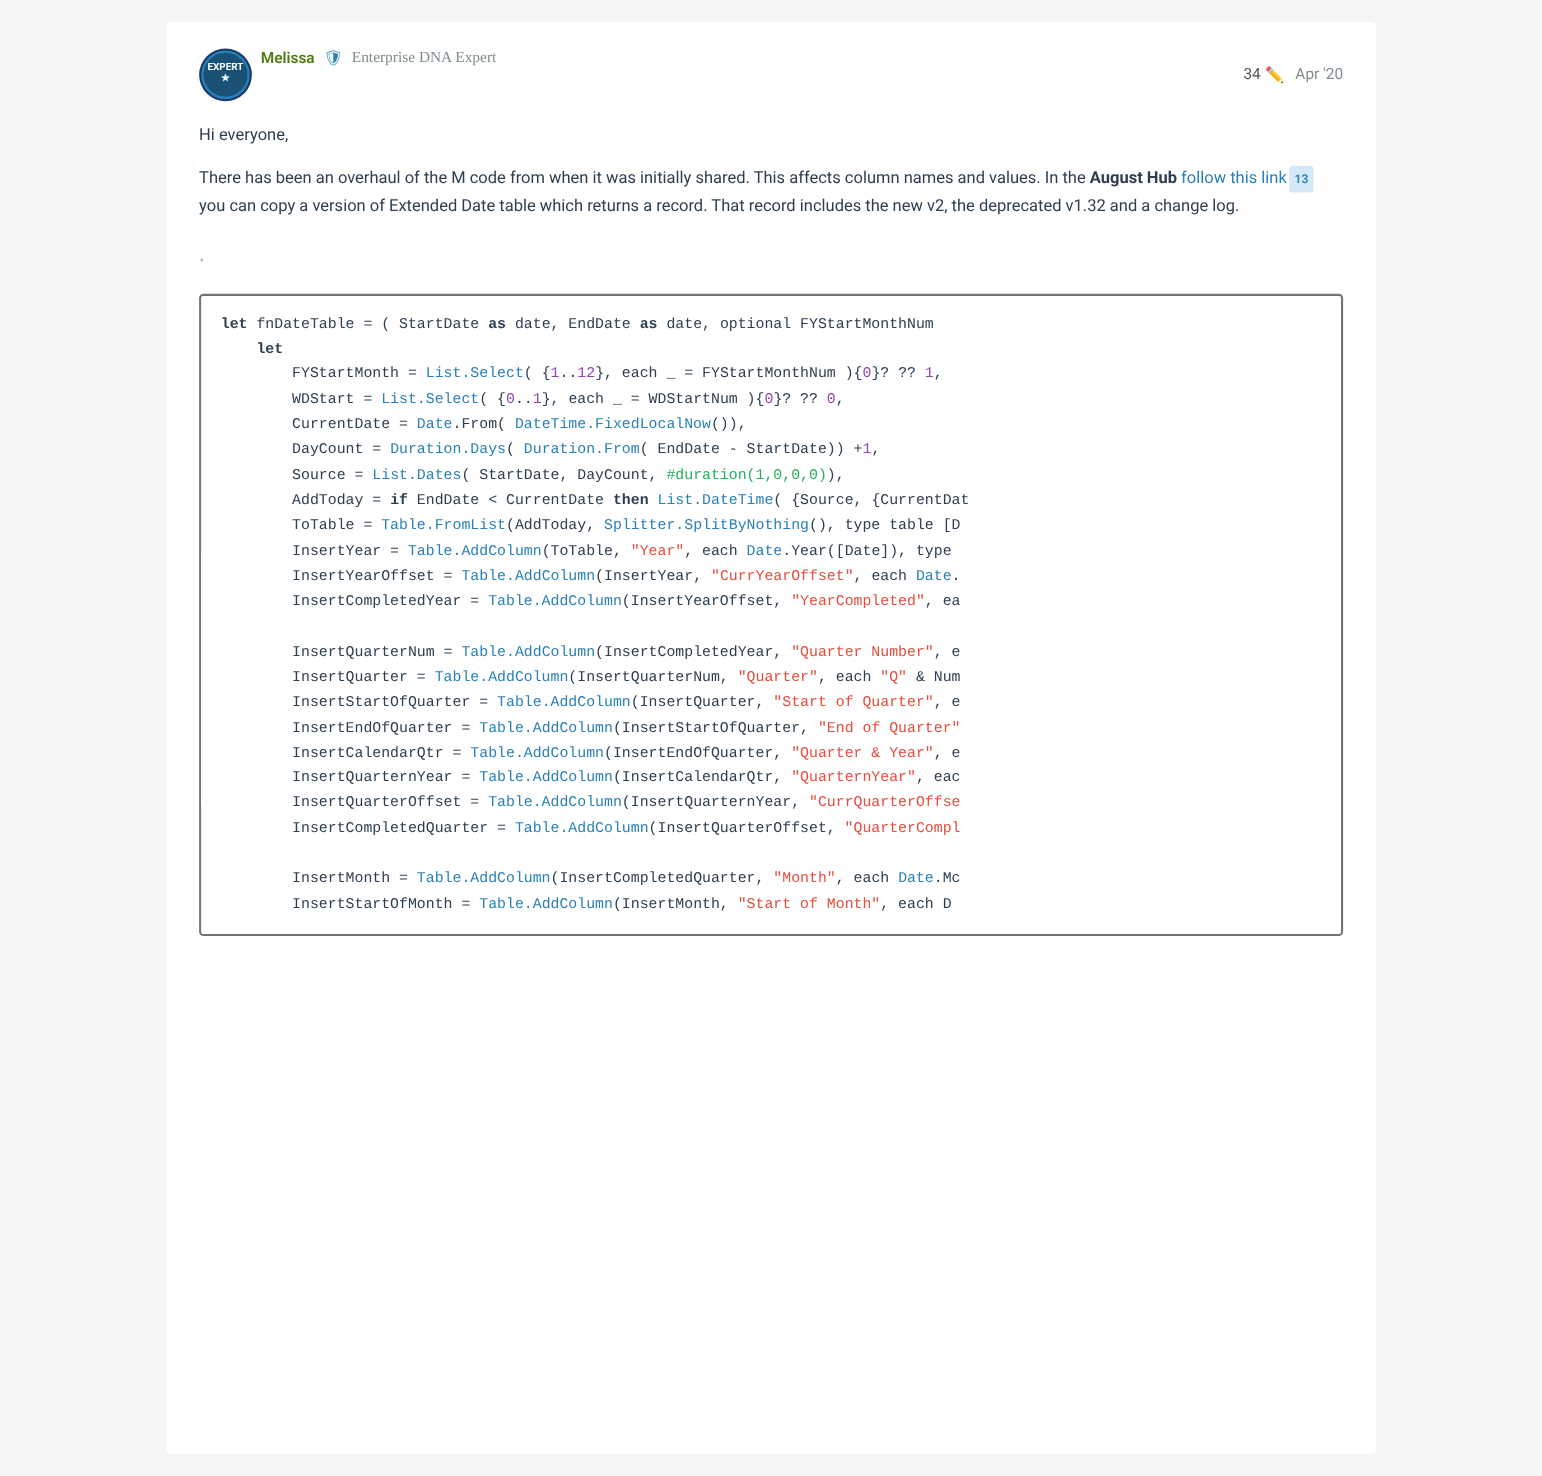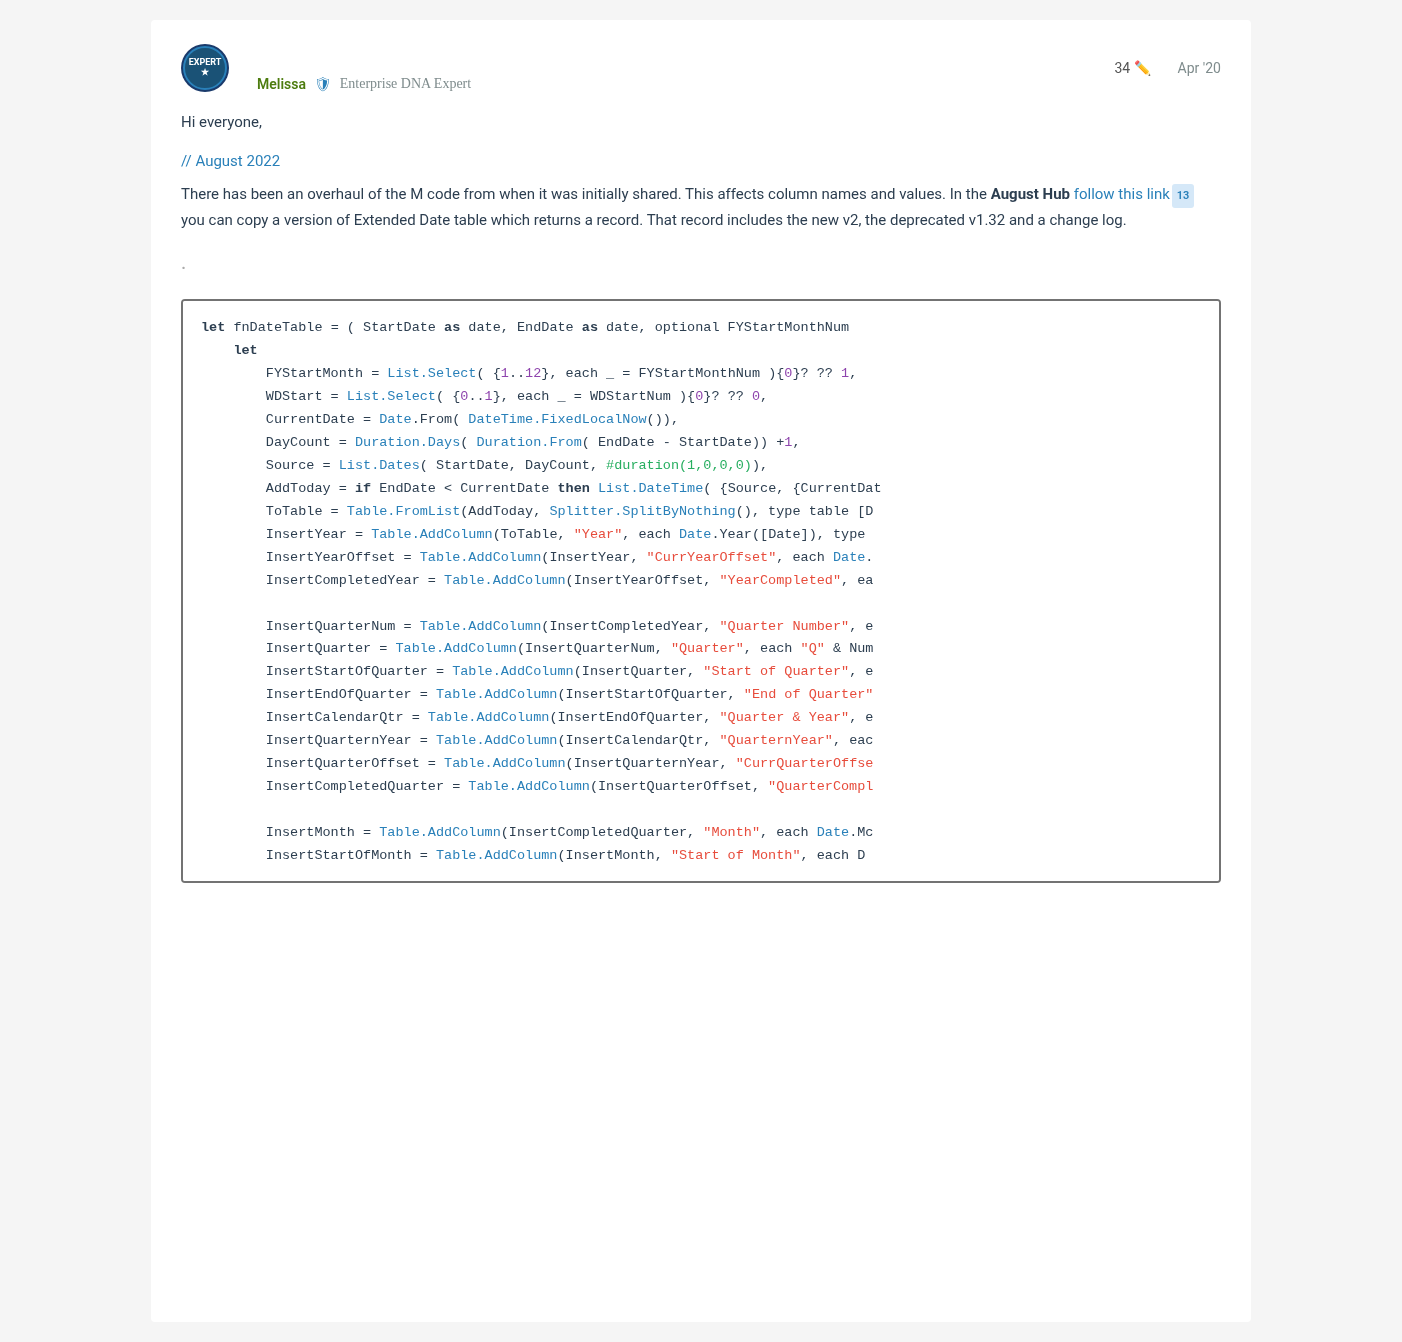--- a/index.html
+++ b/index.html
@@ -19,22 +19,22 @@
       border-radius: 4px;
     }
     .post-header {
       display: flex;
       align-items: center;
       justify-content: space-between;
       margin-bottom: 18px;
     }
     .post-header-left {
       display: flex;
-      align-items: flex-end;
-      gap: 28px;
+      align-items: flex-start;
+      gap: 8px;
     }
     .avatar {
       width: 48px;
       height: 48px;
       border-radius: 50%;
       background: #1a3a6b;
       display: flex;
       align-items: center;
       justify-content: center;
       flex-shrink: 0;
@@ -70,21 +70,21 @@
       font-size: 14px;
     }
     .author-role {
       font-size: 14px;
       color: #7f8c8d;
       font-family: Liberation Serif, serif;
     }
     .post-meta-right {
       display: flex;
       align-items: center;
-      gap: 26px;
+      gap: 10px;
       color: #7f8c8d;
       font-size: 14px;
     }
     .post-likes {
       display: flex;
       align-items: center;
       gap: 4px;
       color: #555;
       font-size: 14px;
     }
@@ -195,23 +195,20 @@
         <span>✏️</span>
       </span>
       <span class="post-date">Apr '20</span>
     </div>
   </div>
 
   <div class="post-body">
     <p>Hi everyone,</p>
 
 
-    <p class="section-heading">
-      <span class="blue-text">// August 2022</span>
-    </p>
 
     <p>
       <span>There has been an overhaul of the M code from when it was initially shared. This affects column names and values. In the </span><strong>August Hub</strong> <a class="link-text">follow this link</a><span class="link-badge">13</span><span> you can copy a version of Extended Date table which returns a record. That record includes the new v2, the deprecated v1.32 and a change log.</span>
     </p>
 
 
     <p class="separator">.</p>
 
     <div class="code-block-wrapper">
       <div class="code-block"><span class="kw">let</span> fnDateTable = ( StartDate <span class="kw">as</span> date, EndDate <span class="kw">as</span> date, optional FYStartMonthNum

